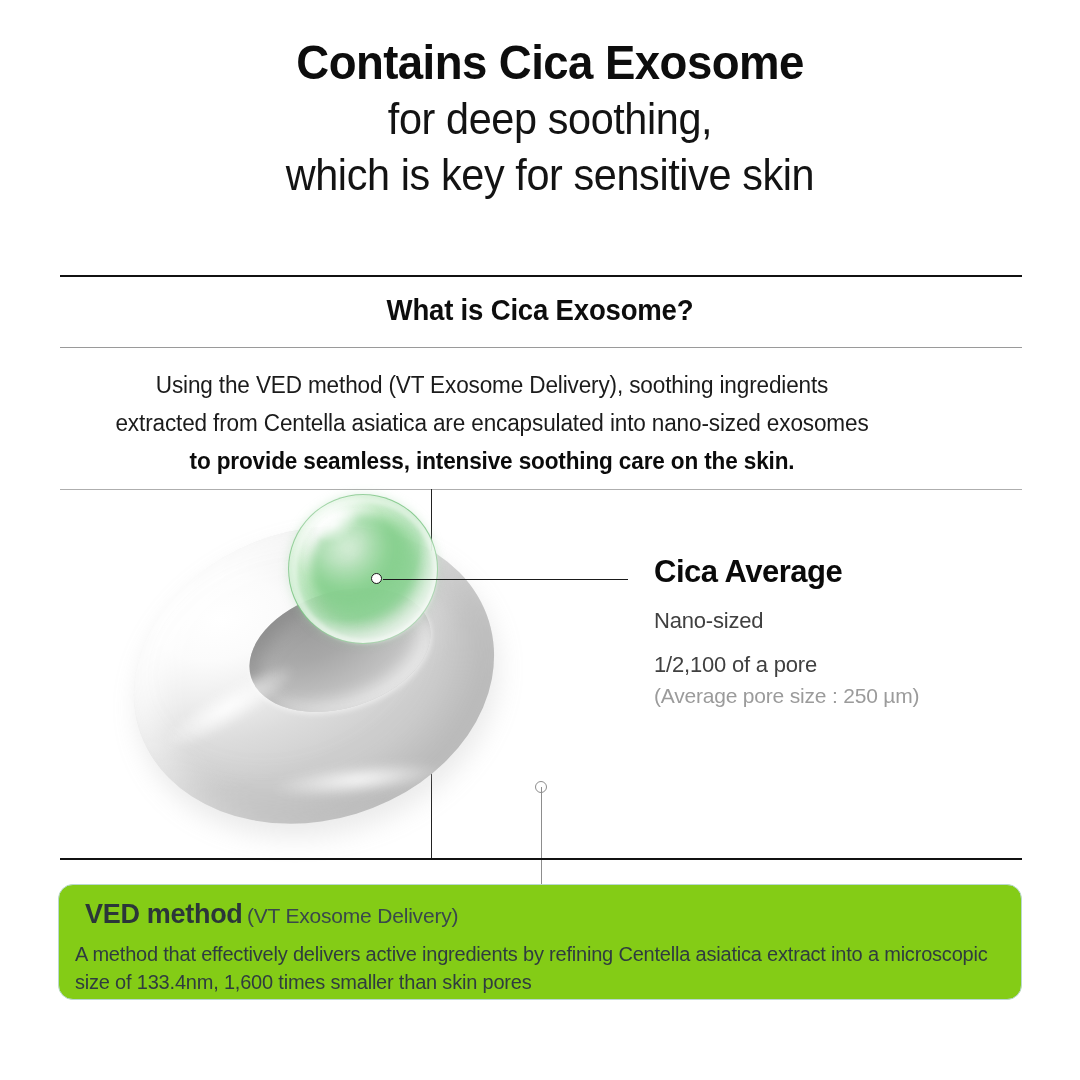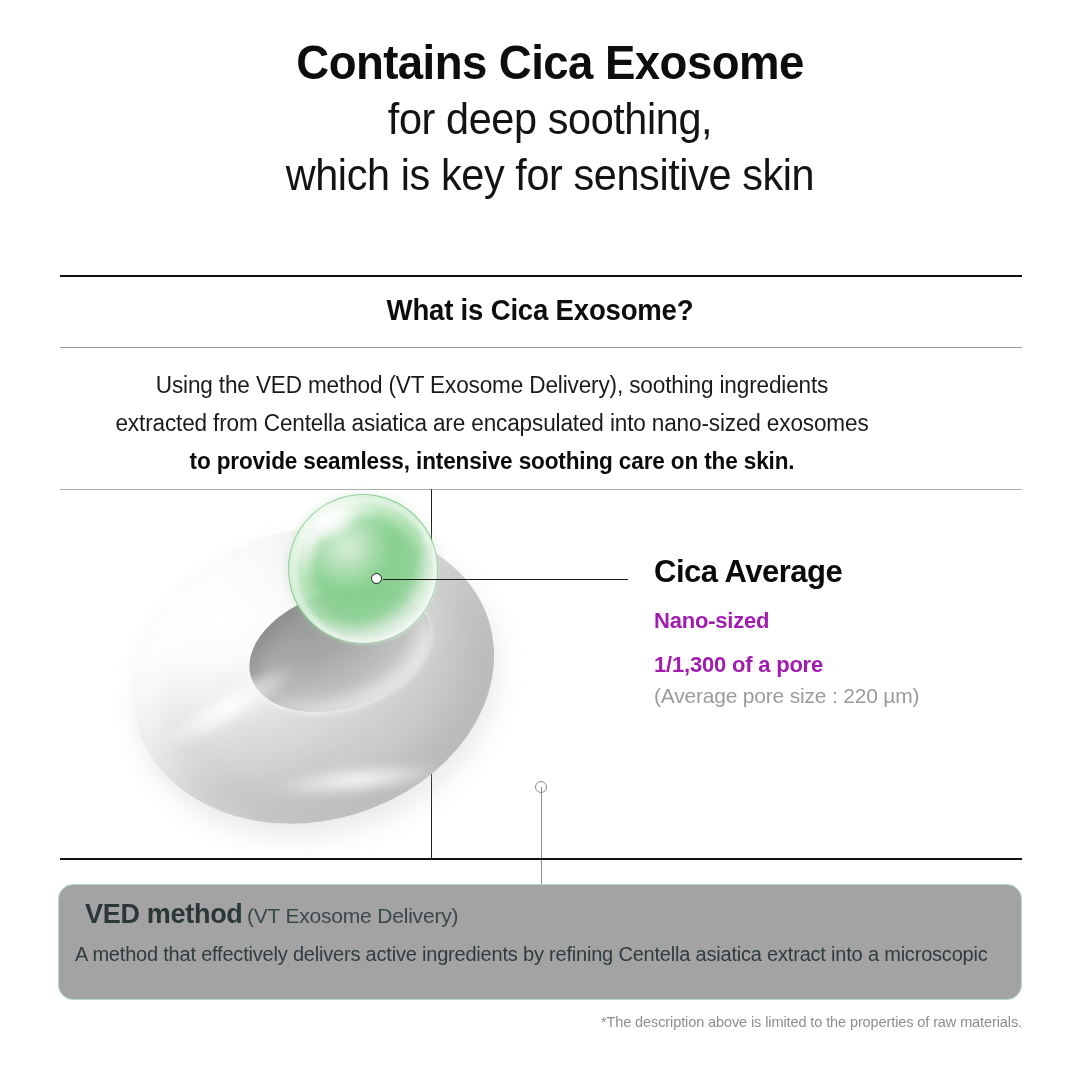--- a/index.html
+++ b/index.html
@@ -239,23 +239,22 @@
     font-weight: 800;
     line-height: 1.33;
     letter-spacing: -0.5px;
     color: #0a0a0a;
   }
   .label .lb-sub {
     display: block;
     margin-top: 13px;
     font-size: 22px;
     line-height: 31px;
-    color: #a21caf;
+    color: #404040;
     letter-spacing: -0.2px;
-    font-weight: bold;
   }
   .label .lb-note {
     display: block;
     font-size: 21px;
     line-height: 31px;
     color: #9b9b9b;
     letter-spacing: -0.2px;
   }
 
   
@@ -280,21 +279,21 @@
 
   
   .ved-box {
     position: absolute;
     left: 58px;
     top: 884px;
     width: 964px;
     height: 116px;
     box-sizing: border-box;
     border-radius: 15px;
-    background: #a3a3a3;
+    background: #84cc16;
     border: 1px solid #b9d8d0;
   }
   .ved-title {
     position: absolute;
     left: 26px;
     top: 14px;
     white-space: nowrap;
   }
   .ved-title .vt-main {
     font-size: 27px;
@@ -373,35 +372,35 @@
       <div class="sphere-rim"></div>
       <div class="sphere-hl"></div>
     </div>
 
     <div class="leader-h"></div>
     <div class="leader-dot"></div>
 
     <div class="label">
       <span class="lb-title">Cica Average</span>
       <span class="lb-sub">Nano-sized</span>
-      <span class="lb-sub">1/1,300 of a pore</span>
-      <span class="lb-note">(Average pore size : 220 µm)</span>
+      <span class="lb-sub">1/2,100 of a pore</span>
+      <span class="lb-note">(Average pore size : 250 µm)</span>
     </div>
 
     <div class="leader-ring"></div>
     <div class="leader-v"></div>
   </div>
 
   <div class="rule rule-dark" style="top:858px;"></div>
 
   <div class="ved-box">
     <div class="ved-title">
       <span class="vt-main">VED method</span>
       <span class="vt-paren">(VT Exosome Delivery)</span>
     </div>
     <div class="ved-body">
       <span>A method that effectively delivers active ingredients by refining Centella asiatica extract into a microscopic</span>
+      <span>size of 133.4nm,  1,600 times smaller than skin pores</span>
     </div>
   </div>
 
-  <div class="footnote">*The description above is limited to the properties of raw materials.</div>
 
 </div>
 
 </body></html>

